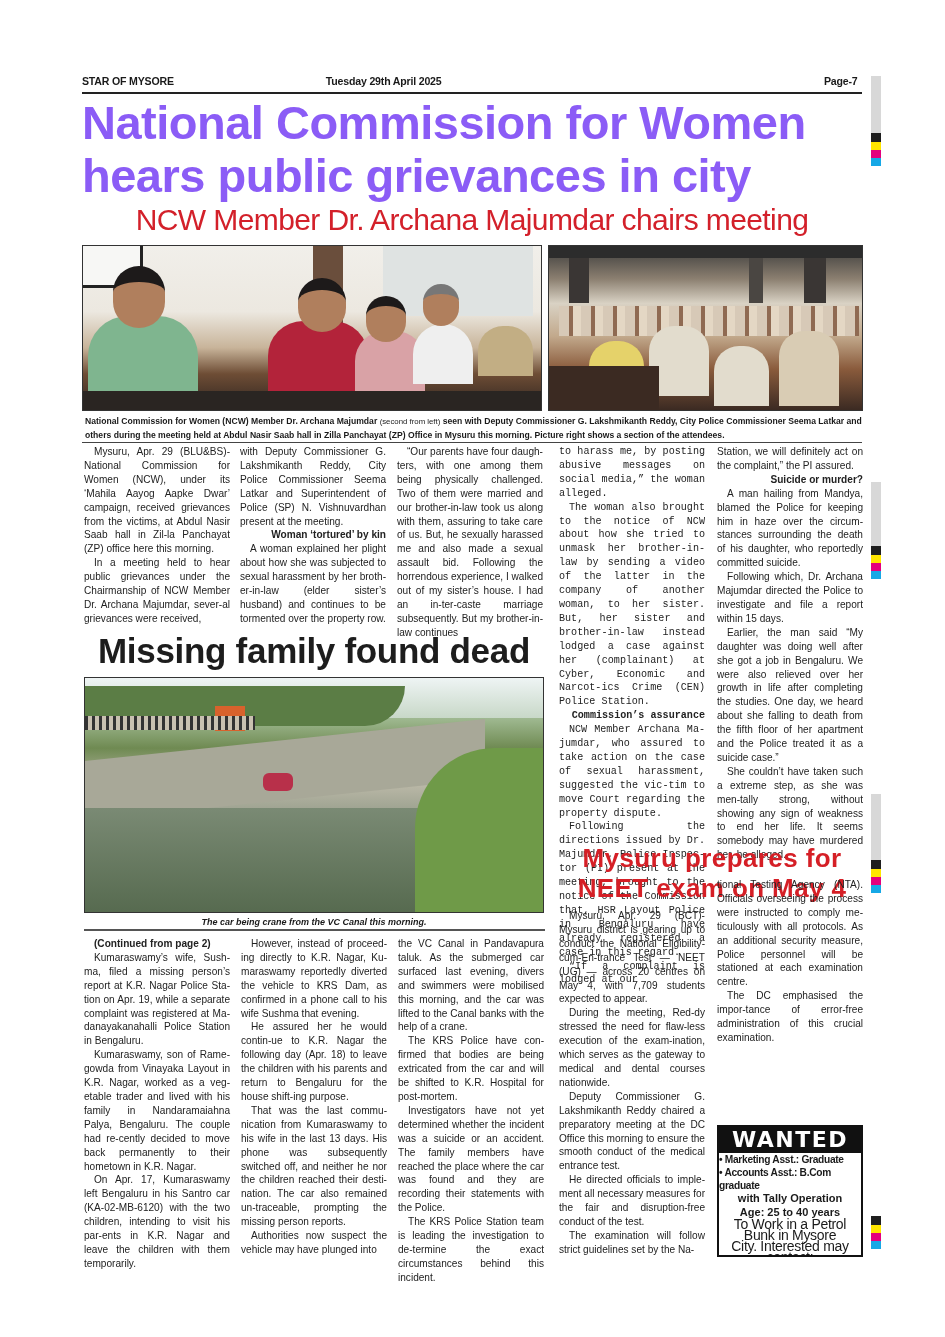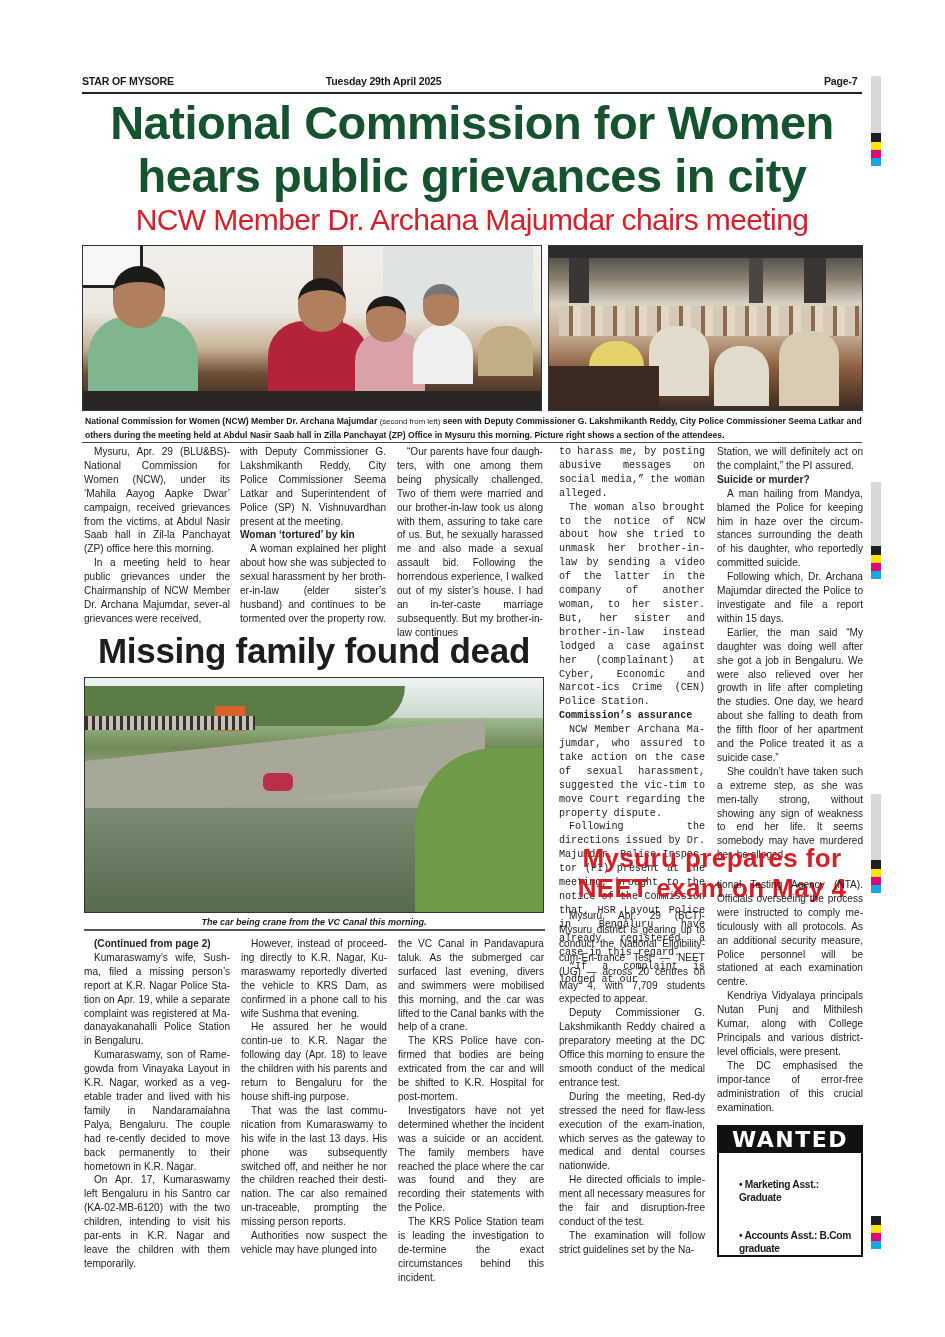--- a/index.html
+++ b/index.html
@@ -9,52 +9,52 @@
   .abs { position: absolute; }
 
   
   .masthead { left: 82px; top: 75px; width: 781px; height: 16px; font-family: "Liberation Sans", sans-serif; font-weight: bold; font-size: 11.5px; letter-spacing: -0.2px; transform: scaleX(0.92); transform-origin: left; }
   .masthead span { position: absolute; top: 0; }
   .mh-paper { left: 0; }
   .mh-date { left: 265px; }
   .mh-page { right: -62px; }
   .rule-top { left: 82px; top: 92px; width: 780px; height: 2px; background: #222; }
 
-  .headline { left: 82px; top: 96px; width: 780px; text-align: center; font-weight: bold; font-size: 47px; line-height: 53px; letter-spacing: -0.5px; color: #14532d; }
+  .headline { left: 82px; top: 96px; width: 780px; text-align: left; font-weight: bold; font-size: 47px; line-height: 53px; letter-spacing: -0.5px; color: #8b5cf6; }
   .subhead { left: 82px; top: 202px; width: 780px; text-align: center; font-size: 30px; line-height: 36px; color: #d3202a; letter-spacing: -0.6px; }
 
   
   .photo { border: 1px solid #333; overflow: hidden; }
   .photo1 { left: 82px; top: 245px; width: 460px; height: 166px; background: linear-gradient(180deg,#f1efea 0%,#ece8e0 40%,#c8b49a 62%,#6e4d35 78%,#2e2420 100%); }
   .photo2 { left: 548px; top: 245px; width: 315px; height: 166px; background: linear-gradient(180deg,#3a3a3a 0%,#8b7f70 20%,#d9d2c4 35%,#c2a98c 55%,#8a5b3c 75%,#3b2a22 100%); }
   .photo3 { left: 84px; top: 677px; width: 460px; height: 236px; background: linear-gradient(180deg,#cfe3ea 0%,#9cb68d 18%,#6f8a52 30%,#b9b7a6 46%,#9aa08e 58%,#6f7f69 75%,#4d5e47 100%); }
 
   .ph-shape { position: absolute; }
 
   .caption1 { left: 85px; top: 415px; width: 780px; font-size: 8.6px; line-height: 12.5px; font-weight: bold; color: #1a1a1a; }
   .caption1 .light { font-weight: normal; font-size: 7.8px; }
   .rule-cap1 { left: 82px; top: 442px; width: 780px; height: 1px; background: #444; }
 
   .caption3 { left: 84px; top: 917px; width: 460px; text-align: center; font-size: 9px; font-style: italic; font-weight: bold; }
   .rule-cap3 { left: 84px; top: 929px; width: 461px; height: 2px; background: #555; }
 
   
   .col { position: absolute; font-size: 10.1px; line-height: 13.9px; text-align: justify; color: #222; hyphens: manual; }
   .col p { text-indent: 10px; }
-  .col .sub { text-align: left; font-weight: bold; text-indent: 0; }
+  .col .sub { text-align: right; font-weight: bold; text-indent: 0; }
   .col .cont { font-weight: bold; text-indent: 10px; }
 
   .headline2 { left: 84px; top: 630px; width: 460px; text-align: center; font-weight: bold; font-size: 35px; line-height: 42px; letter-spacing: -0.3px; color: #1d1d1d; }
 
   .headline3 { left: 556px; top: 843px; width: 312px; text-align: center; font-weight: bold; font-size: 26px; line-height: 30px; color: #d51f26; letter-spacing: 0.4px; }
 
   
   .ad { left: 717px; top: 1125px; width: 146px; height: 132px; border: 2px solid #111; background: #fff; text-align: center; font-weight: bold; overflow: hidden; }
   .ad-title { background: #111; color: #fff; font-size: 22px; line-height: 26px; letter-spacing: 1.5px; font-family: "DejaVu Sans", sans-serif; }
-  .ad-line { font-size: 10.2px; line-height: 13px; text-align: left; padding-left: 20px; letter-spacing: -0.3px; margin-top: 25px; }
+  .ad-line { font-size: 10.2px; line-height: 13px; text-align: left; padding-left: 0; letter-spacing: -0.3px; }
   .ad-center { font-size: 11px; line-height: 13.5px; }
   .ad-small { font-size: 14px; line-height: 11px; font-weight: normal; letter-spacing: -0.3px; }
   .ad-phone { background: #111; color: #fff; font-size: 18px; line-height: 22px; letter-spacing: 0.5px; margin-top: 2px; font-family: "DejaVu Sans", sans-serif; }
 
   
   .regbar { position: absolute; left: 871px; width: 10px; }
   .reg-gray { background: #d8d8d8; }
   .reg-k { background: #1e1e1e; }
   .reg-y { background: #ffe500; }
   .reg-m { background: #e4007d; }
@@ -173,28 +173,27 @@
   <p>Investigators have not yet determined whether the incident was a suicide or an accident. The family members have reached the place where the car was found and they are recording their statements with the Police.</p>
   <p>The KRS Police Station team is leading the investigation to de-termine the exact circumstances behind this incident.</p>
 </div>
 
 <div class="abs headline3">
   <div>Mysuru prepares for</div>
   <div>NEET exam on May 4</div>
 </div>
 <div class="col" style="left:559px;top:909px;width:146px;">
   <p>Mysuru, Apr. 29 (BCT)- Mysuru district is gearing up to conduct the National Eligibility-cum-En-trance Test — NEET (UG) — across 20 centres on May 4, with 7,709 students expected to appear.</p>
+  <p>During the meeting, Red-dy stressed the need for flaw-less execution of the exam-ination, which serves as the gateway to medical and dental courses nationwide.</p>
   <p>Deputy Commissioner G. Lakshmikanth Reddy chaired a preparatory meeting at the DC Office this morning to ensure the smooth conduct of the medical entrance test.</p>
-  <p>During the meeting, Red-dy stressed the need for flaw-less execution of the exam-ination, which serves as the gateway to medical and dental courses nationwide.</p>
   <p>He directed officials to imple-ment all necessary measures for the fair and disruption-free conduct of the test.</p>
   <p>The examination will follow strict guidelines set by the Na-</p>
 </div>
 <div class="col" style="left:717px;top:878px;width:146px;">
   <p style="text-indent:0">tional Testing Agency (NTA). Officials overseeing the process were instructed to comply me-ticulously with all protocols. As an additional security measure, Police personnel will be stationed at each examination centre.</p>
-  <p>Kendriya Vidyalaya principals Nutan Punj and Mithilesh Kumar, along with College Principals and various district-level officials, were present.</p>
   <p>The DC emphasised the impor-tance of error-free administration of this crucial examination.</p>
 </div>
 
 <div class="abs ad">
   <div class="ad-title">WANTED</div>
   <div class="ad-line">• Marketing Asst.: Graduate</div>
   <div class="ad-line">• Accounts Asst.: B.Com graduate</div>
   <div class="ad-center">with Tally Operation</div>
   <div class="ad-center">Age: 25 to 40 years</div>
   <div class="ad-small">To Work in a Petrol Bunk in Mysore</div>

